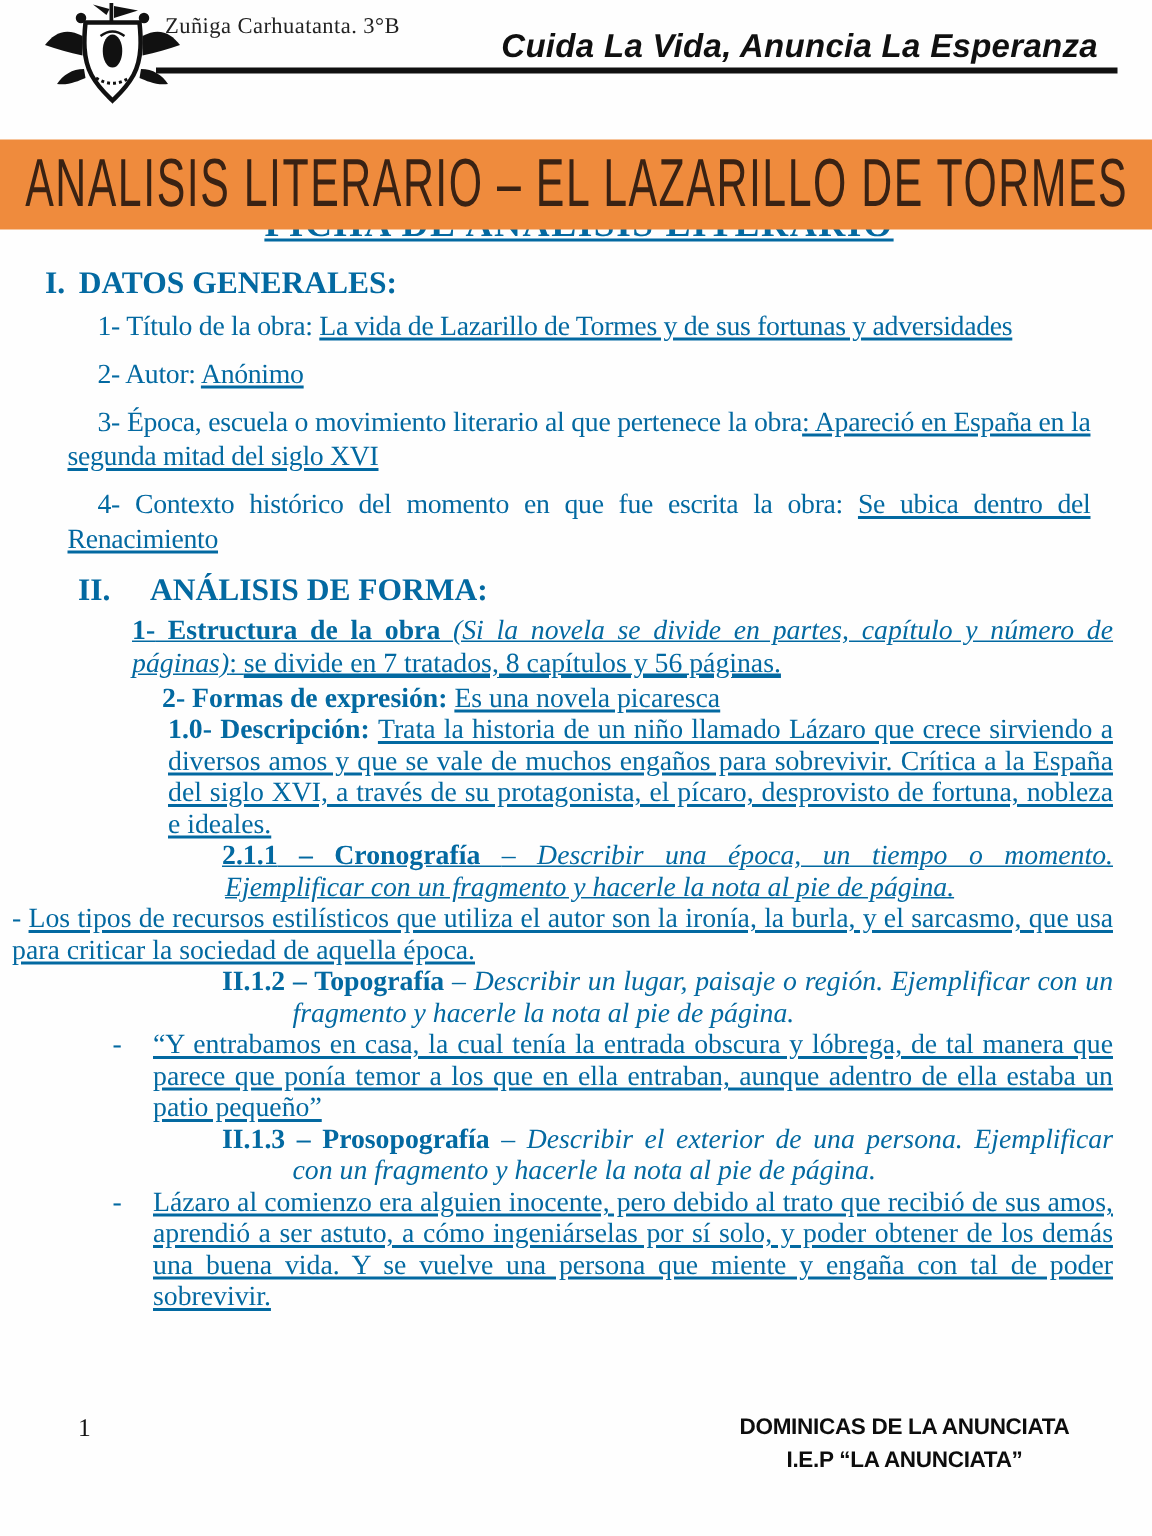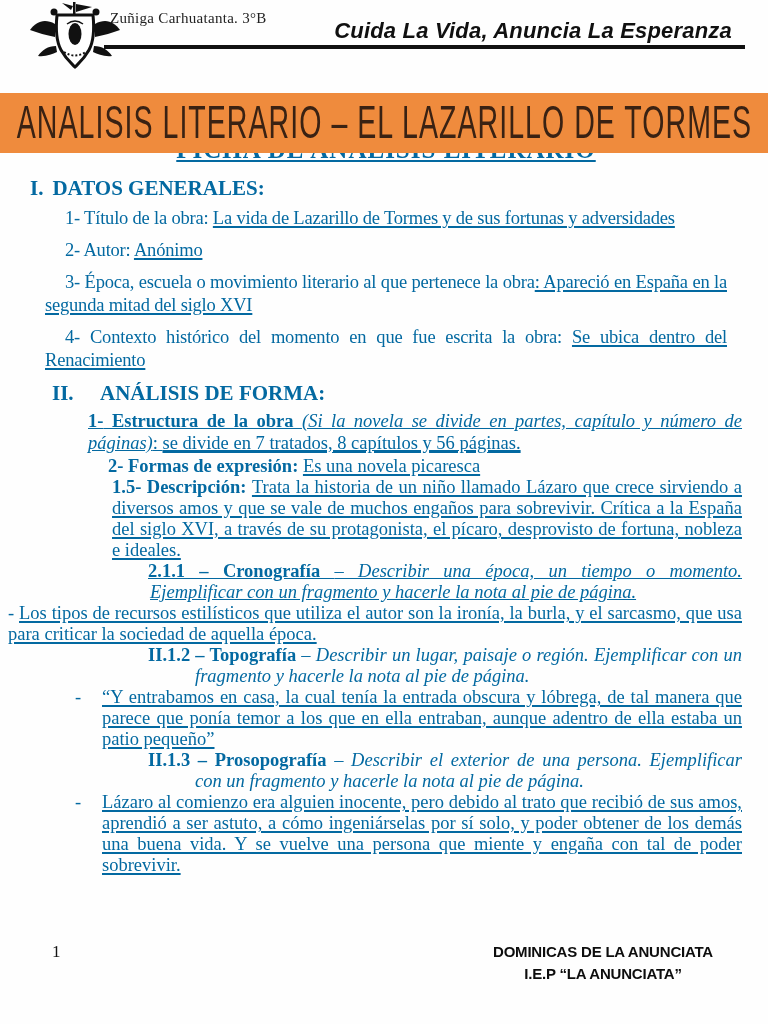--- a/index.html
+++ b/index.html
@@ -121,21 +121,21 @@
     <p class="s1item"><span>3-</span> <span>Época, escuela o movimiento literario al que pertenece la obra</span><span class="u">: Apareció en España en la segunda mitad del siglo XVI</span></p>
 
     <p class="s1item"><span>4-</span> <span>Contexto histórico del momento en que fue escrita la obra: </span><span class="u">Se ubica dentro del Renacimiento </span></p>
 
     <div class="sec-heading s2h"><span class="secnum">II.</span><span>ANÁLISIS DE FORMA:</span></div>
 
     <p class="estructura"><span class="b">1-</span><span class="b"> Estructura de la obra </span><span class="it">(Si la novela se divide en partes, capítulo y número de páginas)</span><span>: </span><span class="u">se divide en 7 tratados, 8 capítulos y 56 páginas. </span></p>
 
     <p class="formas"><span class="b">2-</span><span class="b"> Formas de expresión: </span><span class="u">Es una novela picaresca</span></p>
 
-    <p class="descripcion"><span class="b">1.5-</span><span class="b"> Descripción: </span><span class="u">Trata la historia de un niño llamado Lázaro que crece sirviendo a diversos amos y que se vale de muchos engaños para sobrevivir. Crítica a la España del siglo XVI, a través de su protagonista, el pícaro, desprovisto de fortuna, nobleza e ideales.</span></p>
+    <p class="descripcion"><span class="b">1.0-</span><span class="b"> Descripción: </span><span class="u">Trata la historia de un niño llamado Lázaro que crece sirviendo a diversos amos y que se vale de muchos engaños para sobrevivir. Crítica a la España del siglo XVI, a través de su protagonista, el pícaro, desprovisto de fortuna, nobleza e ideales.</span></p>
 
     <p class="subhead-cro"><span class="b">2.1.1</span><span class="b"> – Cronografía </span><span class="it">– Describir una época, un tiempo o momento. Ejemplificar con un fragmento  y hacerle la nota al pie de página.</span></p>
 
     <p class="recursos"><span>-</span> <span class="u">Los tipos de recursos estilísticos que utiliza el autor son la ironía, la burla, y el sarcasmo, que usa para criticar la sociedad de aquella época.</span></p>
 
     <p class="subhead"><span class="b">II.1.2</span><span class="b"> – Topografía </span><span class="it">– Describir un lugar, paisaje o región. Ejemplificar con un fragmento  y hacerle la nota al pie de página.</span></p>
 
     <p class="bq"><span class="dash">-</span><span class="u">“Y entrabamos en casa, la cual tenía la entrada obscura y lóbrega, de tal manera que parece que ponía temor a los que en ella entraban, aunque adentro de ella estaba un patio pequeño”</span></p>
 
     <p class="subhead"><span class="b">II.1.3</span><span class="b"> – Prosopografía </span><span class="it">– Describir el exterior de una persona. Ejemplificar con un fragmento  y hacerle la nota al pie de página.</span></p>

